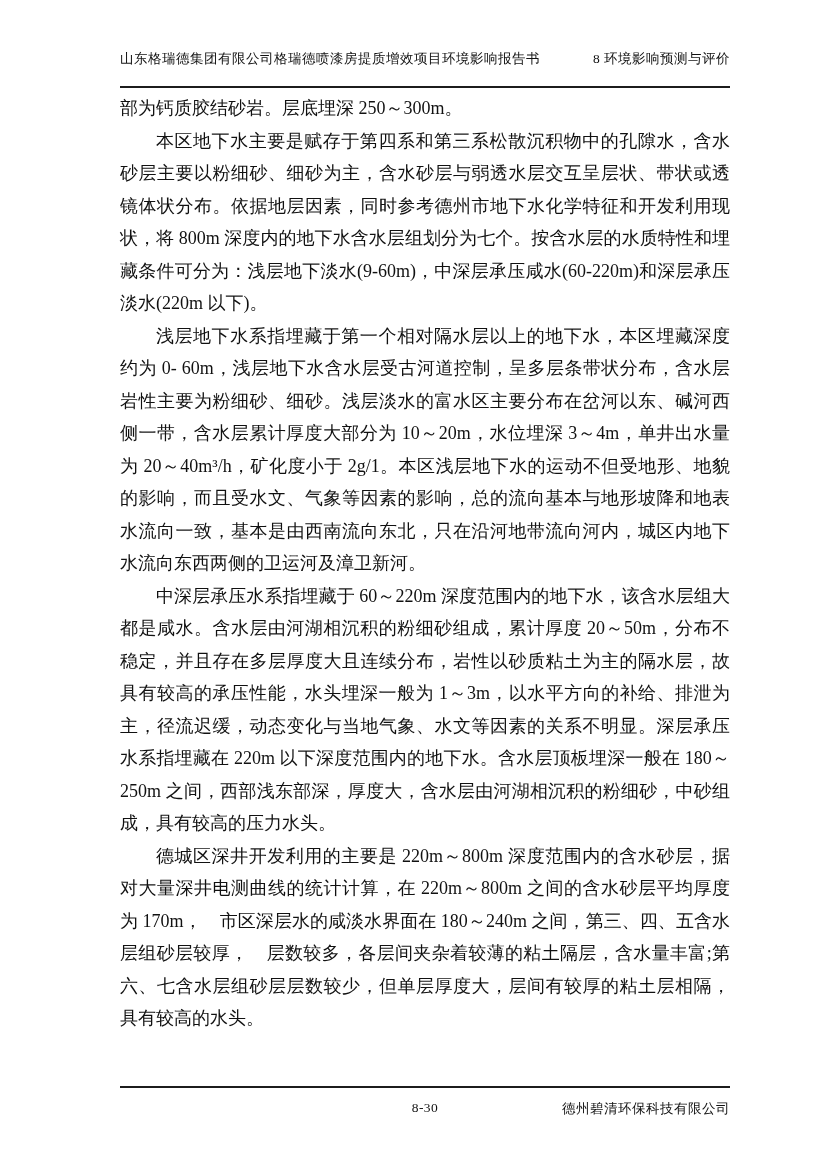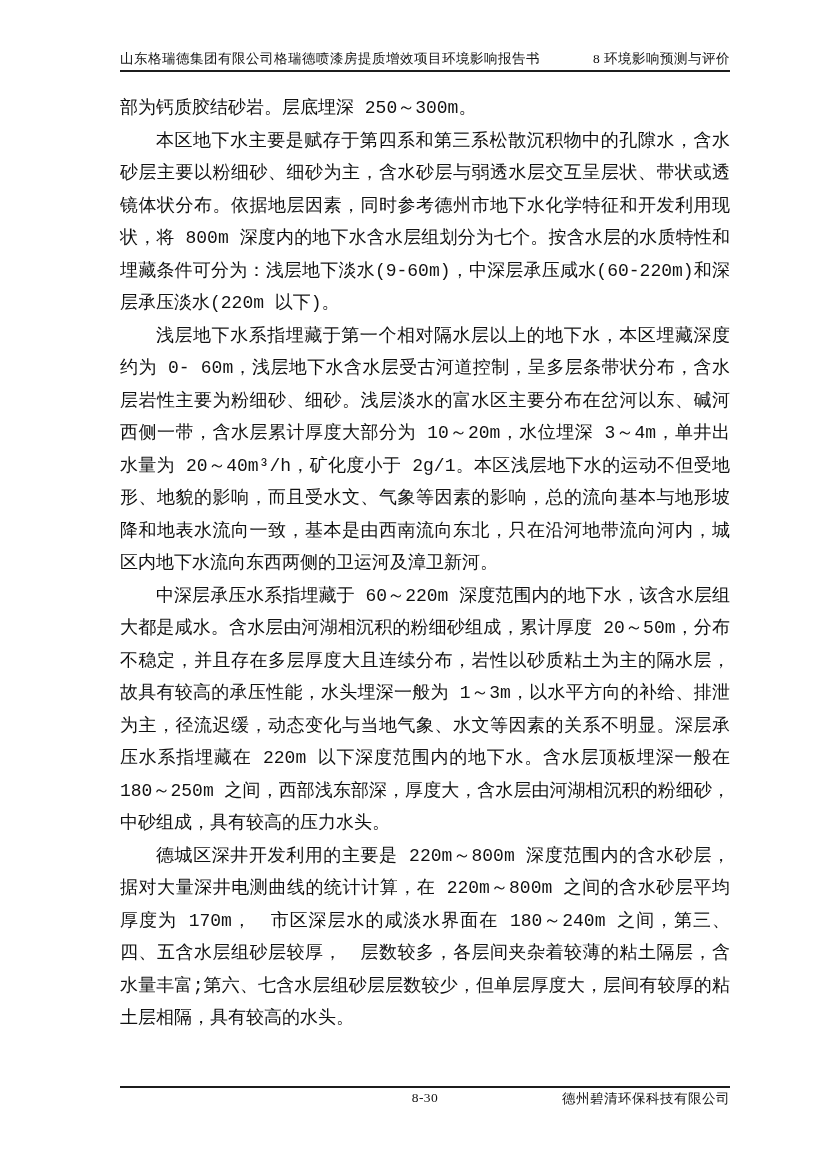--- a/index.html
+++ b/index.html
@@ -18,60 +18,59 @@
   }
   
   .header {
     position: absolute;
     left: 120px;
     right: 97px;
     top: 50px;
     display: flex;
     justify-content: space-between;
     align-items: flex-end;
-    padding-bottom: 2px;
+    padding-bottom: 18px;
     border-bottom: 2px solid #1c1c1c;
     font-size: 13.5px;
     letter-spacing: 0.5px;
     white-space: nowrap;
   }
   
   .content {
     position: absolute;
     left: 120px;
     right: 97px;
     top: 92px;
   }
   .content p {
     margin: 0;
     font-size: 18px;
     line-height: 32.5px;
     text-align: justify;
     text-justify: inter-ideograph;
     text-indent: 2em;
-    font-family: Liberation Mono, monospace;
   }
   .content p.no-indent {
     text-indent: 0;
   }
   .content .section-heading {
     margin: 7px 0 1px 0;
     font-size: 18.5px;
     line-height: 33px;
     font-weight: bold;
     text-indent: 2em;
   }
   
   .footer {
     position: absolute;
     left: 120px;
     right: 97px;
     top: 1086px;
     border-top: 2px solid #1c1c1c;
-    padding-top: 2px;
+    padding-top: 12px;
     font-size: 13.5px;
     letter-spacing: 0.5px;
     height: 30px;
   }
   .footer .pagenum {
     position: absolute;
     left: 50%;
     transform: translateX(-50%);
   }
   .footer .company {

